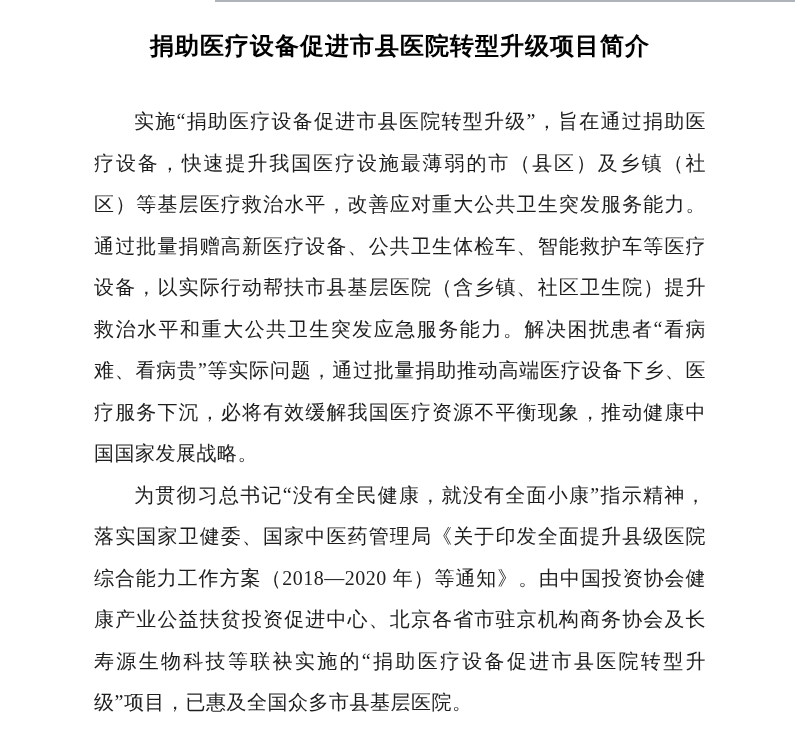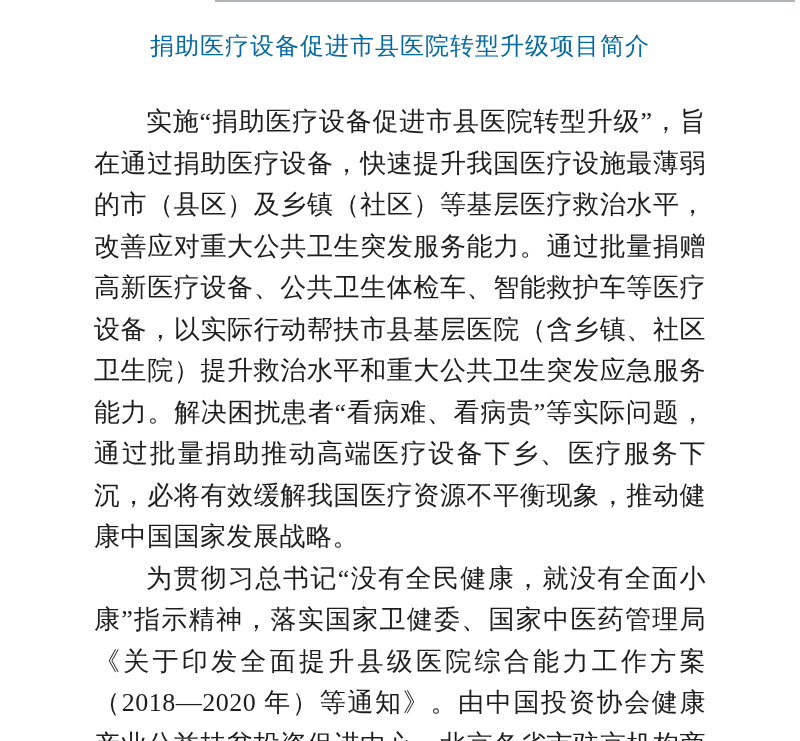--- a/index.html
+++ b/index.html
@@ -20,34 +20,34 @@
     top: 0;
     left: 215px;
     width: 580px;
     height: 2px;
     background: #aeb4ba;
   }
   .doc-title {
     margin: 31px 0 0 0;
     text-align: center;
     font-family: "Liberation Sans", sans-serif;
-    font-weight: normal;
+    font-weight: bold;
     font-size: 24px;
     line-height: 30px;
     letter-spacing: 1px;
-    color: #0369a1;
+    color: #000000;
   }
   .doc-body {
     width: 612px;
     margin: 40px auto 0 auto;
   }
   .para {
     margin: 0;
     font-family: "Liberation Serif", serif;
-    font-size: 26px;
+    font-size: 20px;
     line-height: 41.5px;
     letter-spacing: 0.5px;
     color: #1d1d1d;
     text-align: justify;
     text-justify: inter-ideograph;
     text-indent: 2em;
   }
 </style>
 </head>
 <body>

